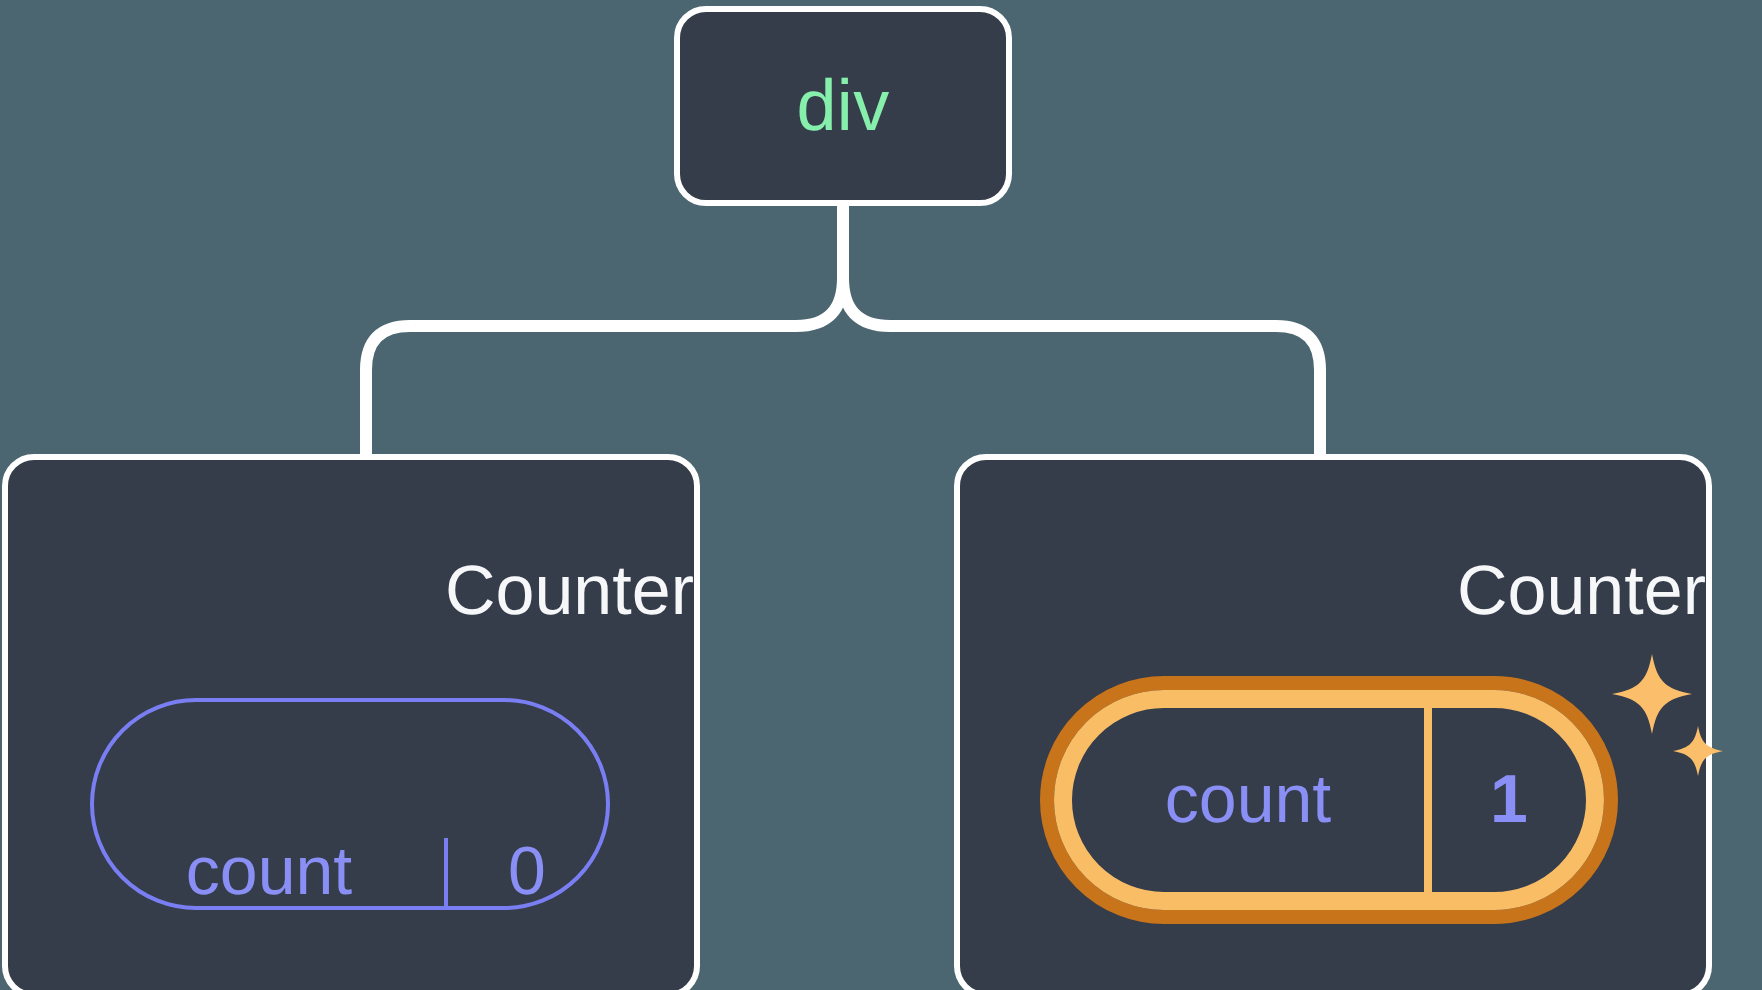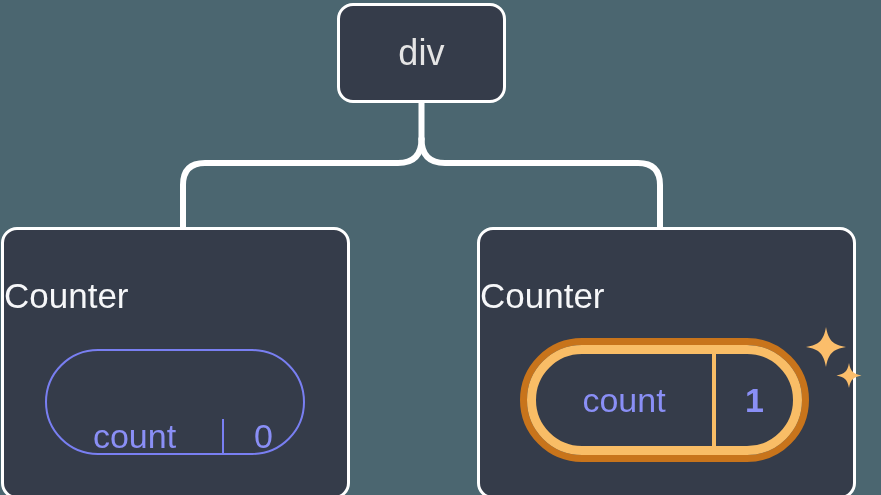--- a/index.html
+++ b/index.html
@@ -41,39 +41,39 @@
     top: 3px;
     width: 169px;
     height: 100px;
     display: flex;
     align-items: center;
     justify-content: center;
   }
   .node-root .node-title {
     font-size: 36px;
     font-weight: 300;
-    color: #e5e5e5;
+    color: #86efac;
     letter-spacing: 0.2px;
     line-height: 1;
   }
   .node-child {
     top: 227px;
     height: 272px;
     border-bottom-left-radius: 16px;
     border-bottom-right-radius: 16px;
   }
   #node-counter-left  { left: 1px;   width: 349px; }
   #node-counter-right { left: 477px; width: 379px; }
 
   .node-child .node-title {
     position: absolute;
     left: 0;
     right: 0;
     top: 48px;
-    text-align: left;
+    text-align: right;
     font-size: 35px;
     font-weight: 300;
     color: #f6f7f9;
     line-height: 1;
   }
 
   
   .pill {
     position: absolute;
     box-sizing: border-box;

